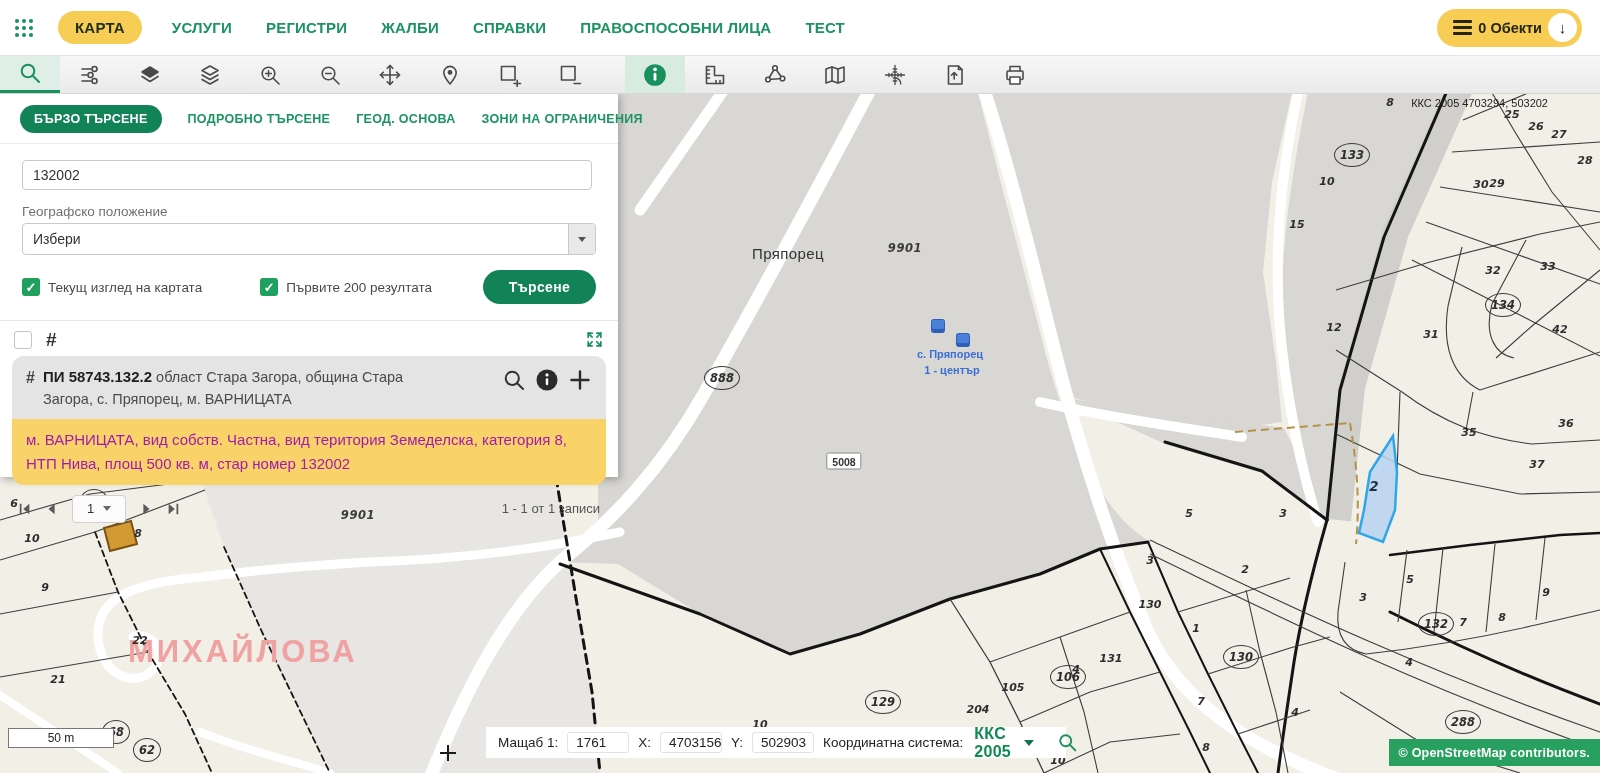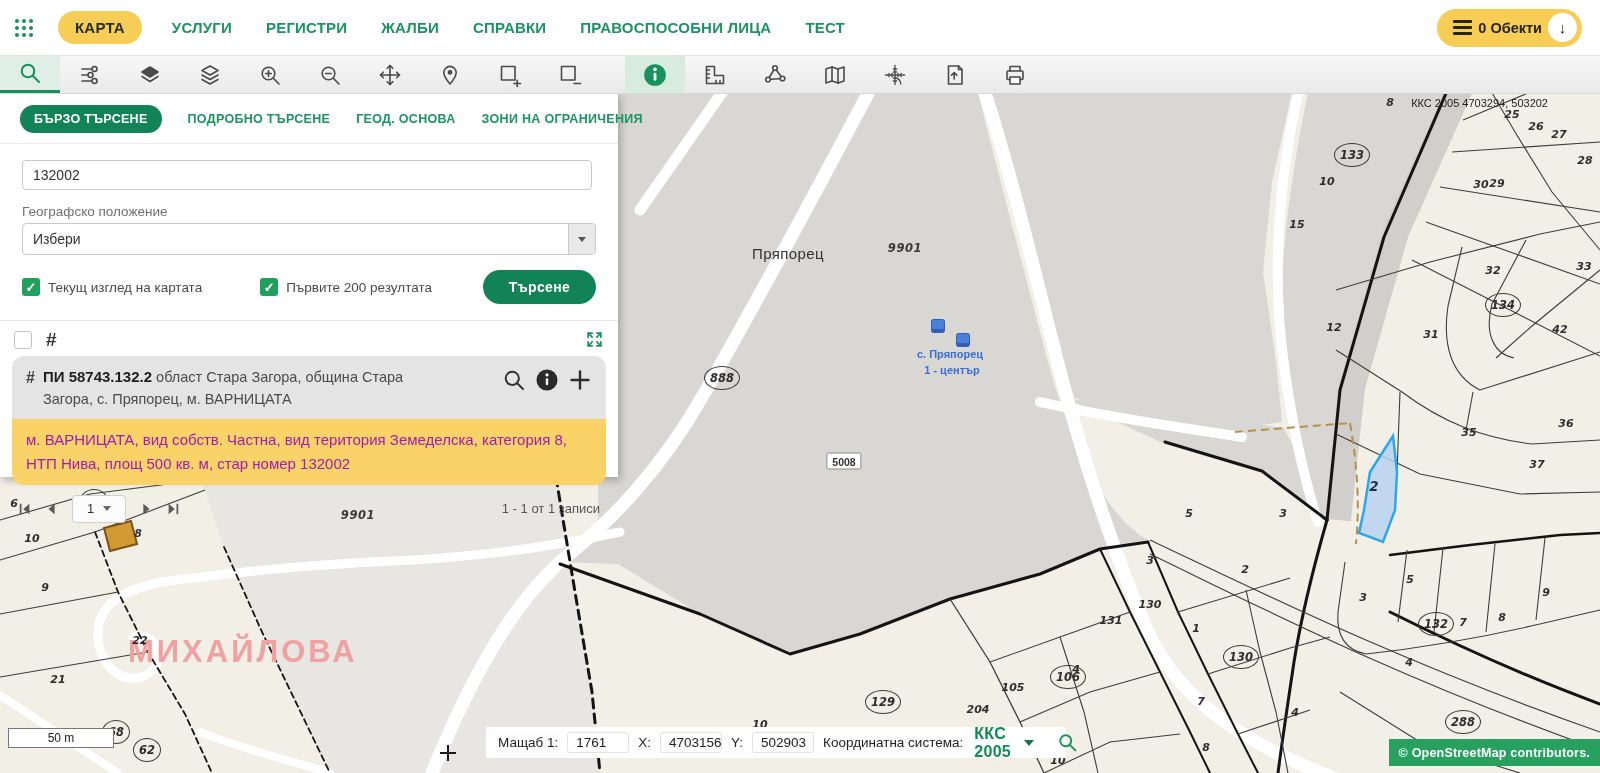--- a/index.html
+++ b/index.html
@@ -343,21 +343,21 @@
       <span class="ml ml-n" style="left: 1512px; top: 22px;">25</span>
       <span class="ml ml-n" style="left: 1536px; top: 34px;">26</span>
       <span class="ml ml-n" style="left: 1559px; top: 42px;">27</span>
       <span class="ml ml-n" style="left: 1585px; top: 68px;">28</span>
       <span class="ml ml-c" style="left: 1352px; top: 63px;">133</span>
       <span class="ml ml-n" style="left: 1327px; top: 89px;">10</span>
       <span class="ml ml-n" style="left: 1444px; top: 92px; margin-left: 37px;">30</span>
       <span class="ml ml-n" style="left: 1497px; top: 91px;">29</span>
       <span class="ml ml-n" style="left: 1297px; top: 132px;">15</span>
       <span class="ml ml-n" style="left: 1493px; top: 178px;">32</span>
-      <span class="ml ml-n" style="left: 1548px; top: 174px; margin-left: 36px;">33</span>
+      <span class="ml ml-n" style="left: 1548px; top: 174px;">33</span>
       <span class="ml ml-c" style="left: 1503px; top: 213px;">134</span>
       <span class="ml ml-n" style="left: 1431px; top: 242px;">31</span>
       <span class="ml ml-n" style="left: 1560px; top: 237px;">42</span>
       <span class="ml ml-n" style="left: 1334px; top: 235px;">12</span>
       <span class="ml ml-n" style="left: 1469px; top: 340px;">35</span>
       <span class="ml ml-n" style="left: 1566px; top: 331px;">36</span>
       <span class="ml ml-n" style="left: 1537px; top: 372px;">37</span>
       <span class="ml ml-nb" style="left: 1374px; top: 394px;">2</span>
       <span class="ml ml-n" style="left: 1189px; top: 421px;">5</span>
       <span class="ml ml-n" style="left: 1283px; top: 421px;">3</span>
@@ -370,21 +370,21 @@
       <span class="ml ml-n" style="left: 1502px; top: 525px;">8</span>
       <span class="ml ml-n" style="left: 1546px; top: 500px;">9</span>
       <span class="ml ml-n" style="left: 1409px; top: 570px;">4</span>
       <span class="ml ml-n" style="left: 1295px; top: 620px;">4</span>
       <span class="ml ml-c" style="left: 1463px; top: 630px;">288</span>
       <span class="ml ml-c" style="left: 1241px; top: 565px;">130</span>
       <span class="ml ml-n" style="left: 1196px; top: 536px;">1</span>
       <span class="ml ml-n" style="left: 1201px; top: 609px;">7</span>
       <span class="ml ml-n" style="left: 1206px; top: 655px;">8</span>
       <span class="ml ml-n" style="left: 1150px; top: 512px;">130</span>
-      <span class="ml ml-n" style="left: 1111px; top: 528px;">131</span>
+      <span class="ml ml-n" style="left: 1111px; top: 566px;">131</span>
       <span class="ml ml-c" style="left: 1068px; top: 585px;">106</span>
       <span class="ml ml-n" style="left: 1076px; top: 577px;">4</span>
       <span class="ml ml-n" style="left: 1013px; top: 595px;">105</span>
       <span class="ml ml-n" style="left: 978px; top: 617px;">204</span>
       <span class="ml ml-c" style="left: 883px; top: 610px;">129</span>
       <span class="ml ml-n" style="left: 1058px; top: 668px;">10</span>
       <span class="ml ml-n" style="left: 760px; top: 632px;">10</span>
       <span class="ml ml-c" style="left: 722px; top: 286px;">888</span>
       <span class="ml ml-z" style="left: 905px; top: 156px;">9901</span>
       <span class="ml ml-b" style="left: 844px; top: 369px;">5008</span>

